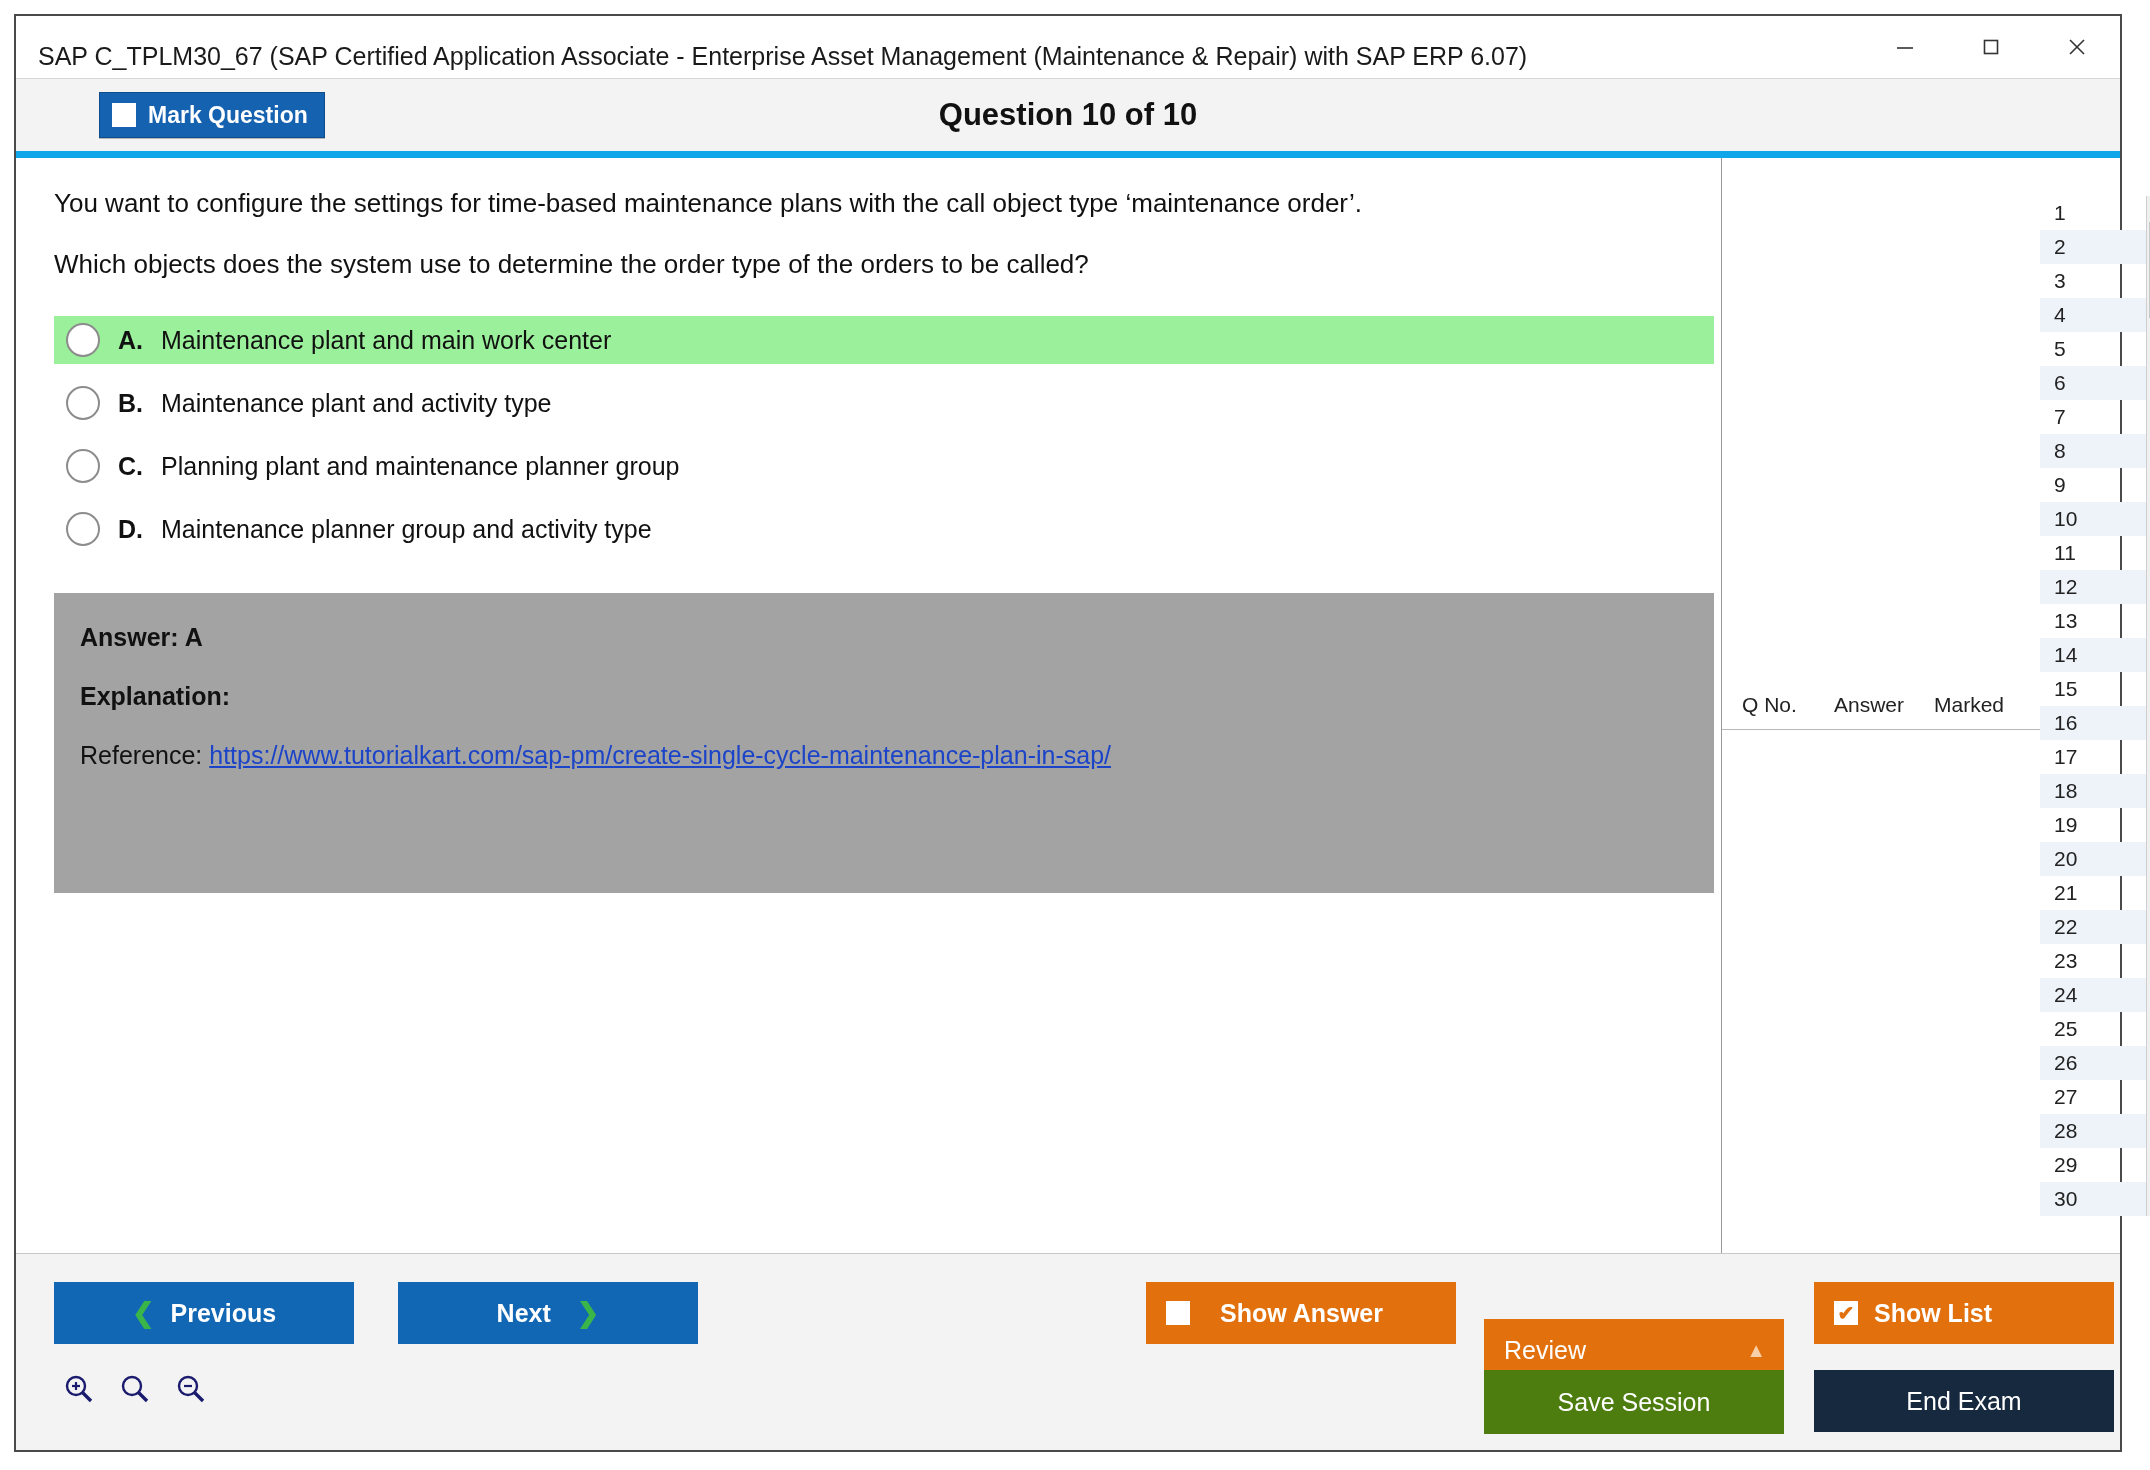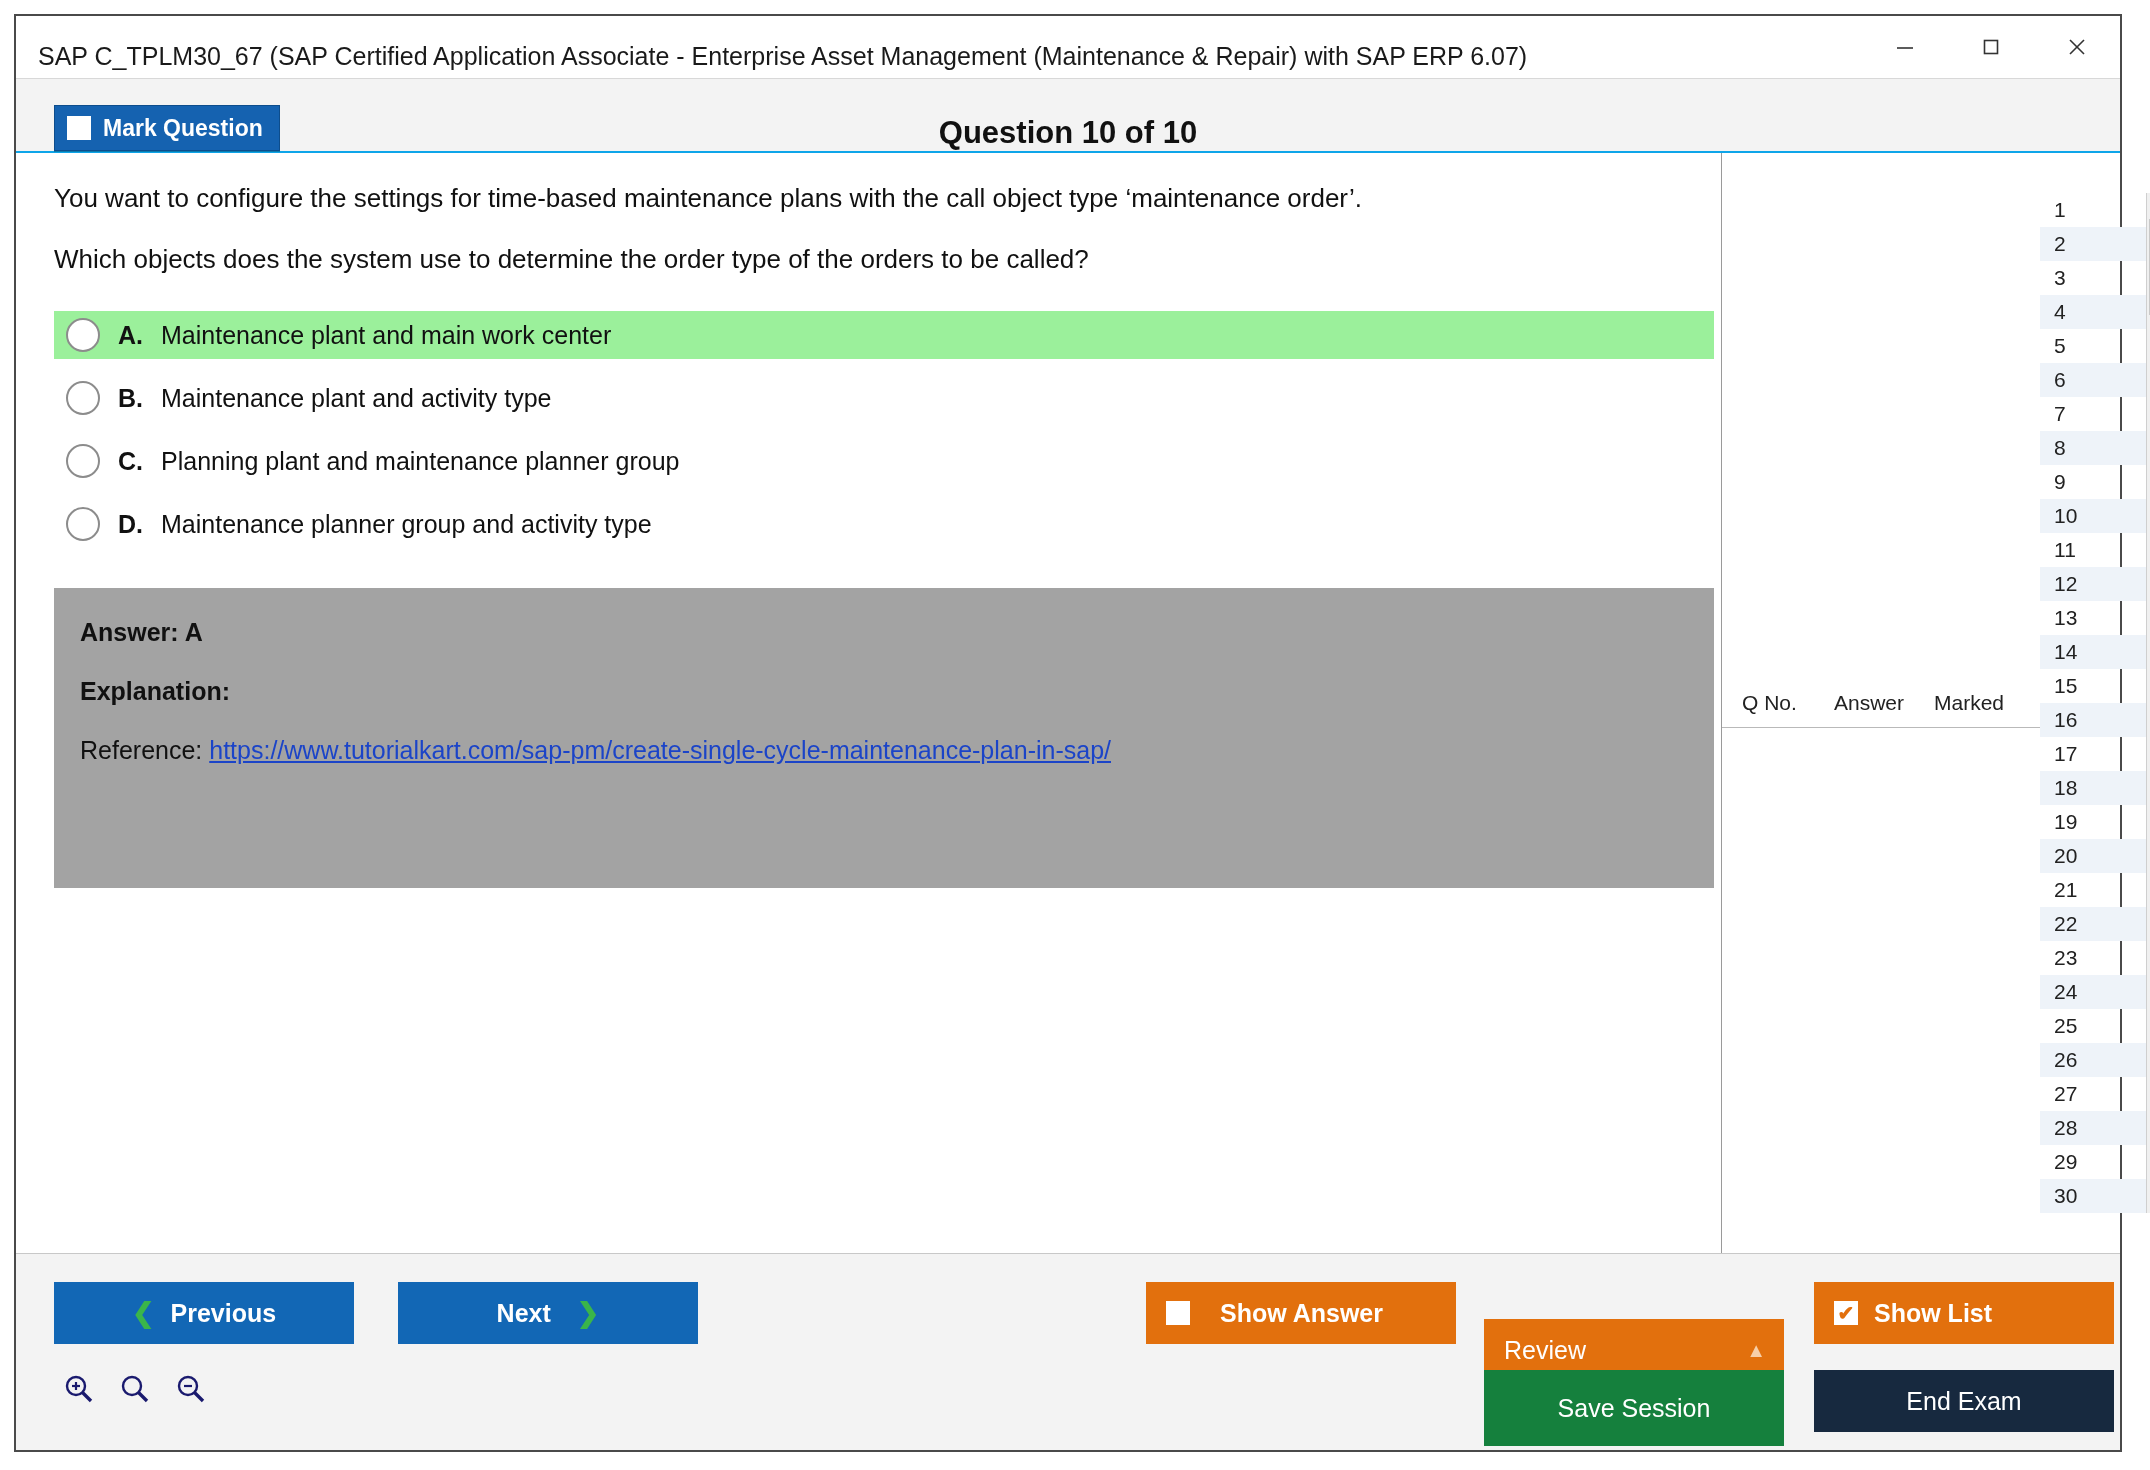--- a/index.html
+++ b/index.html
@@ -56,22 +56,23 @@
   }
   .winbtn svg { display: block; }
 
   
   .headerstrip {
     height: 72px;
     min-height: 72px;
     background: #f3f3f3;
     position: relative;
     display: flex;
-    align-items: flex-end;
-    border-bottom: 2px solid #0ea5e9;
+    align-items: center;
+    border-bottom: 7px solid #0ea5e9;
+    padding-left: 45px;
   }
   .mark-question {
     margin-left: 38px;
     background: #1562b0;
     color: #ffffff;
     font-size: 23px;
     font-weight: bold;
     height: 44px;
     display: flex;
     align-items: center;
@@ -294,22 +295,22 @@
     width: 24px; height: 24px;
     background: #ffffff;
     color: #e2700d;
     font-size: 20px;
     line-height: 24px;
     text-align: center;
     font-weight: bold;
   }
   .btn-save {
     left: 1468px; top: 116px;
-    width: 300px; height: 76px;
-    background: #15803d;
+    width: 300px; height: 64px;
+    background: #4d7c0f;
     font-weight: normal;
   }
   .btn-end {
     left: 1798px; top: 116px;
     width: 300px; height: 62px;
     background: #17293f;
     font-weight: normal;
   }
   .zoomrow {
     position: absolute;

